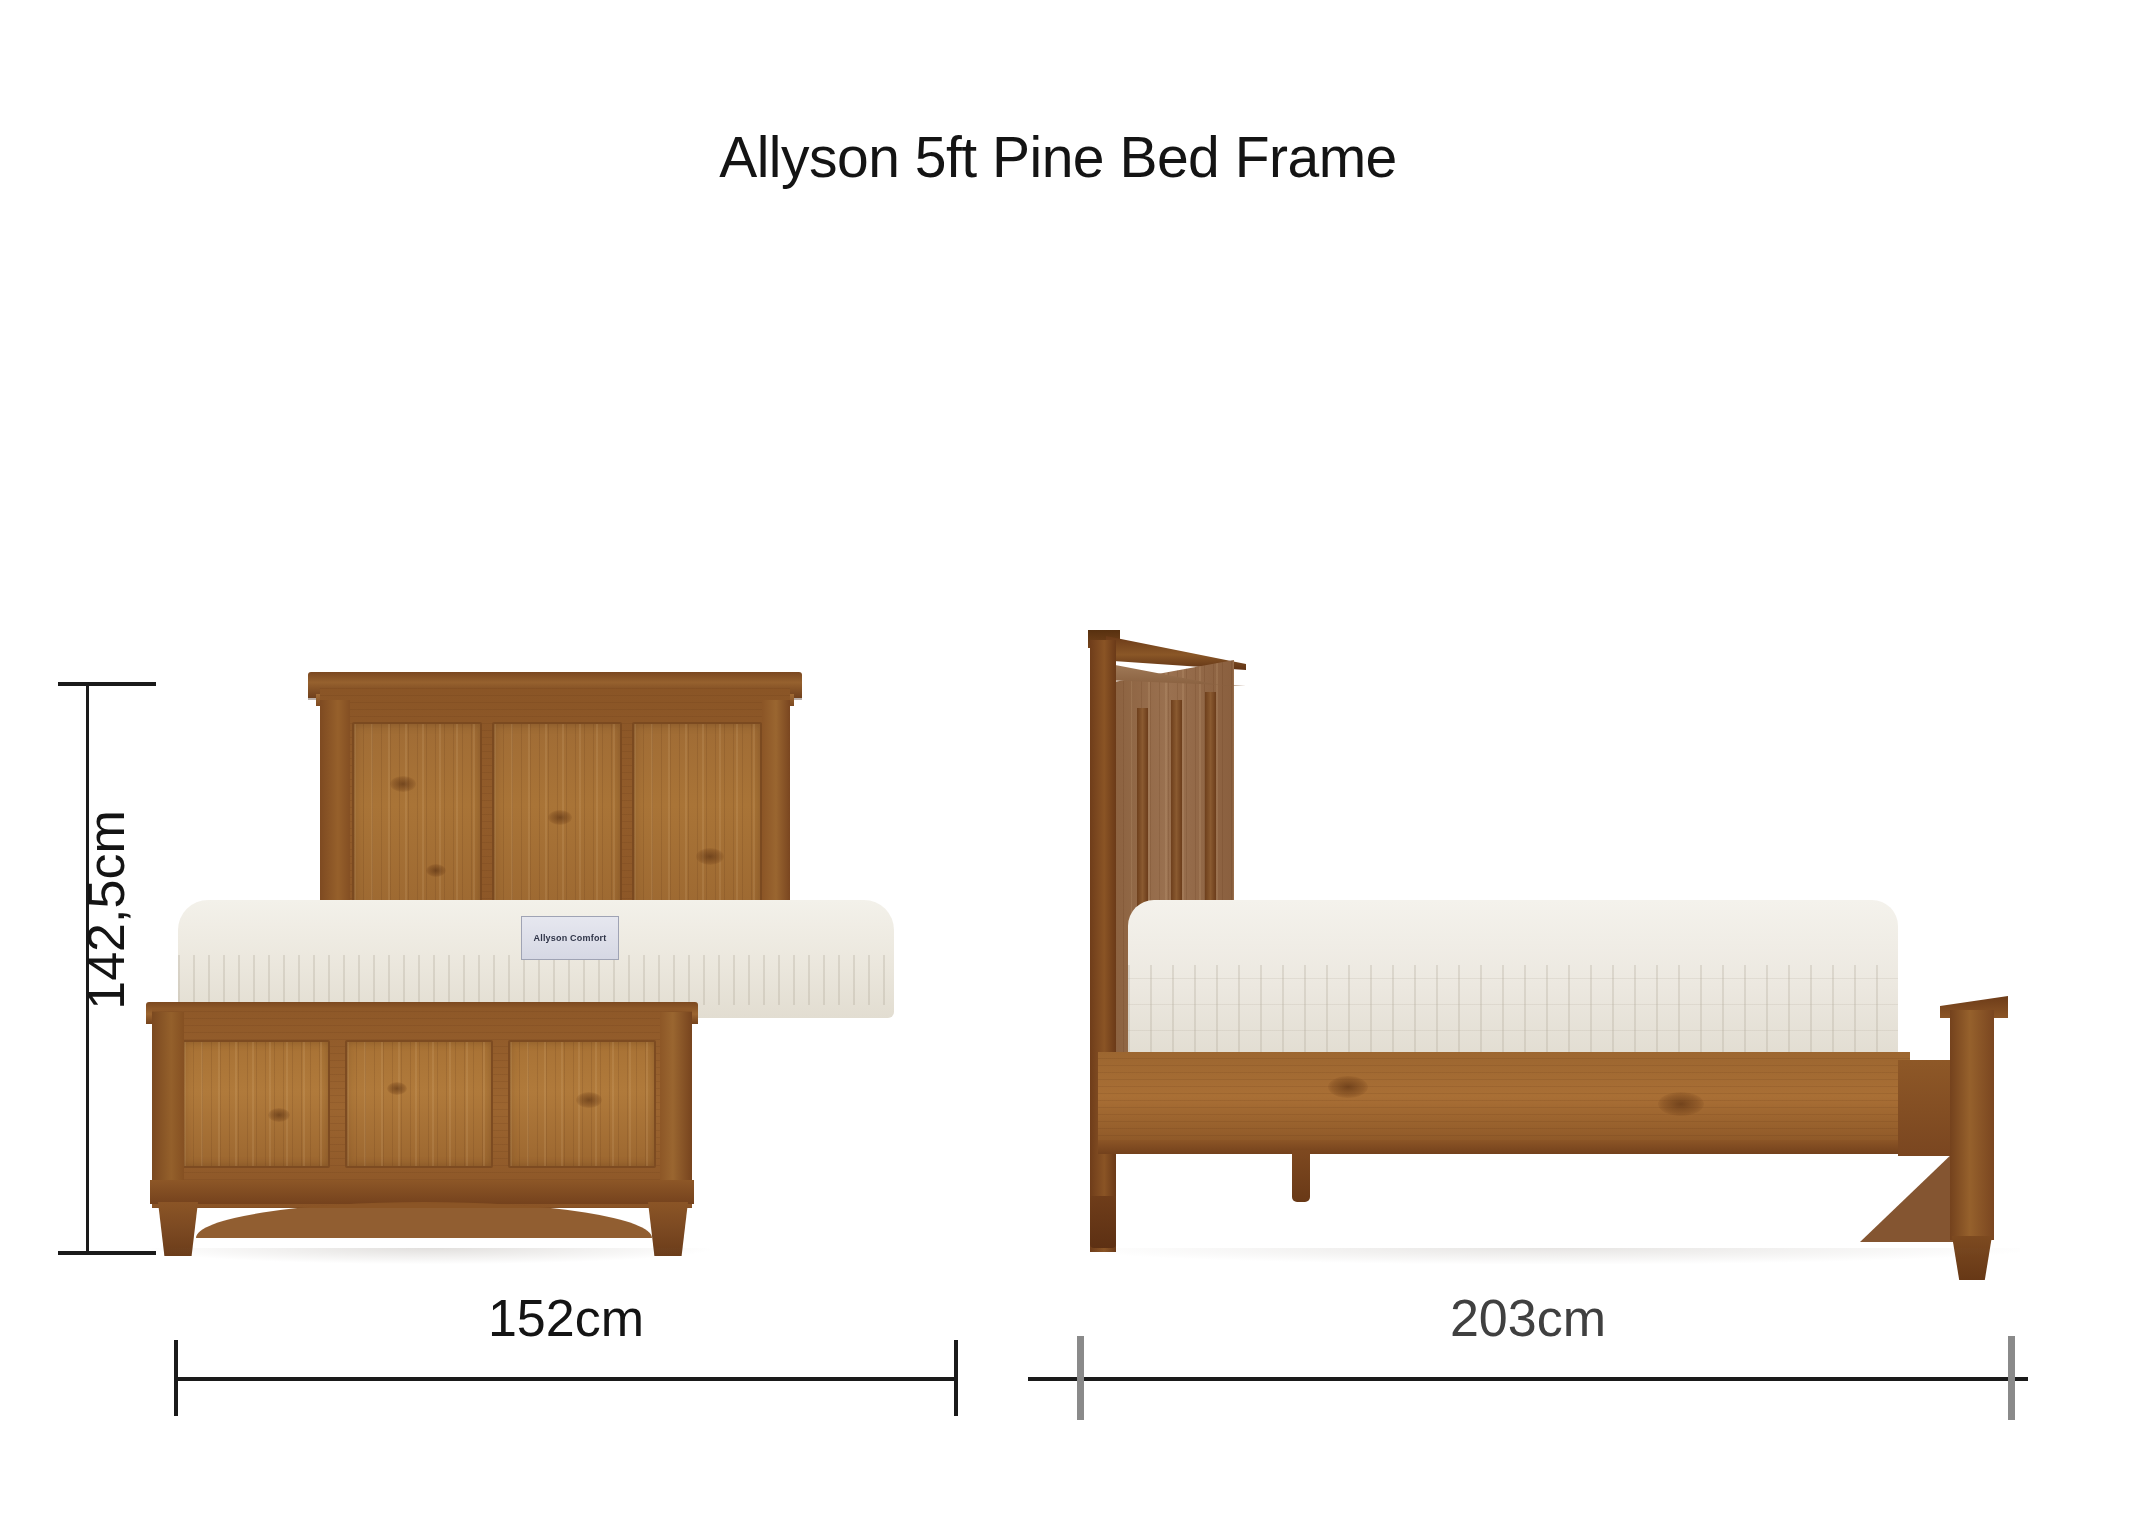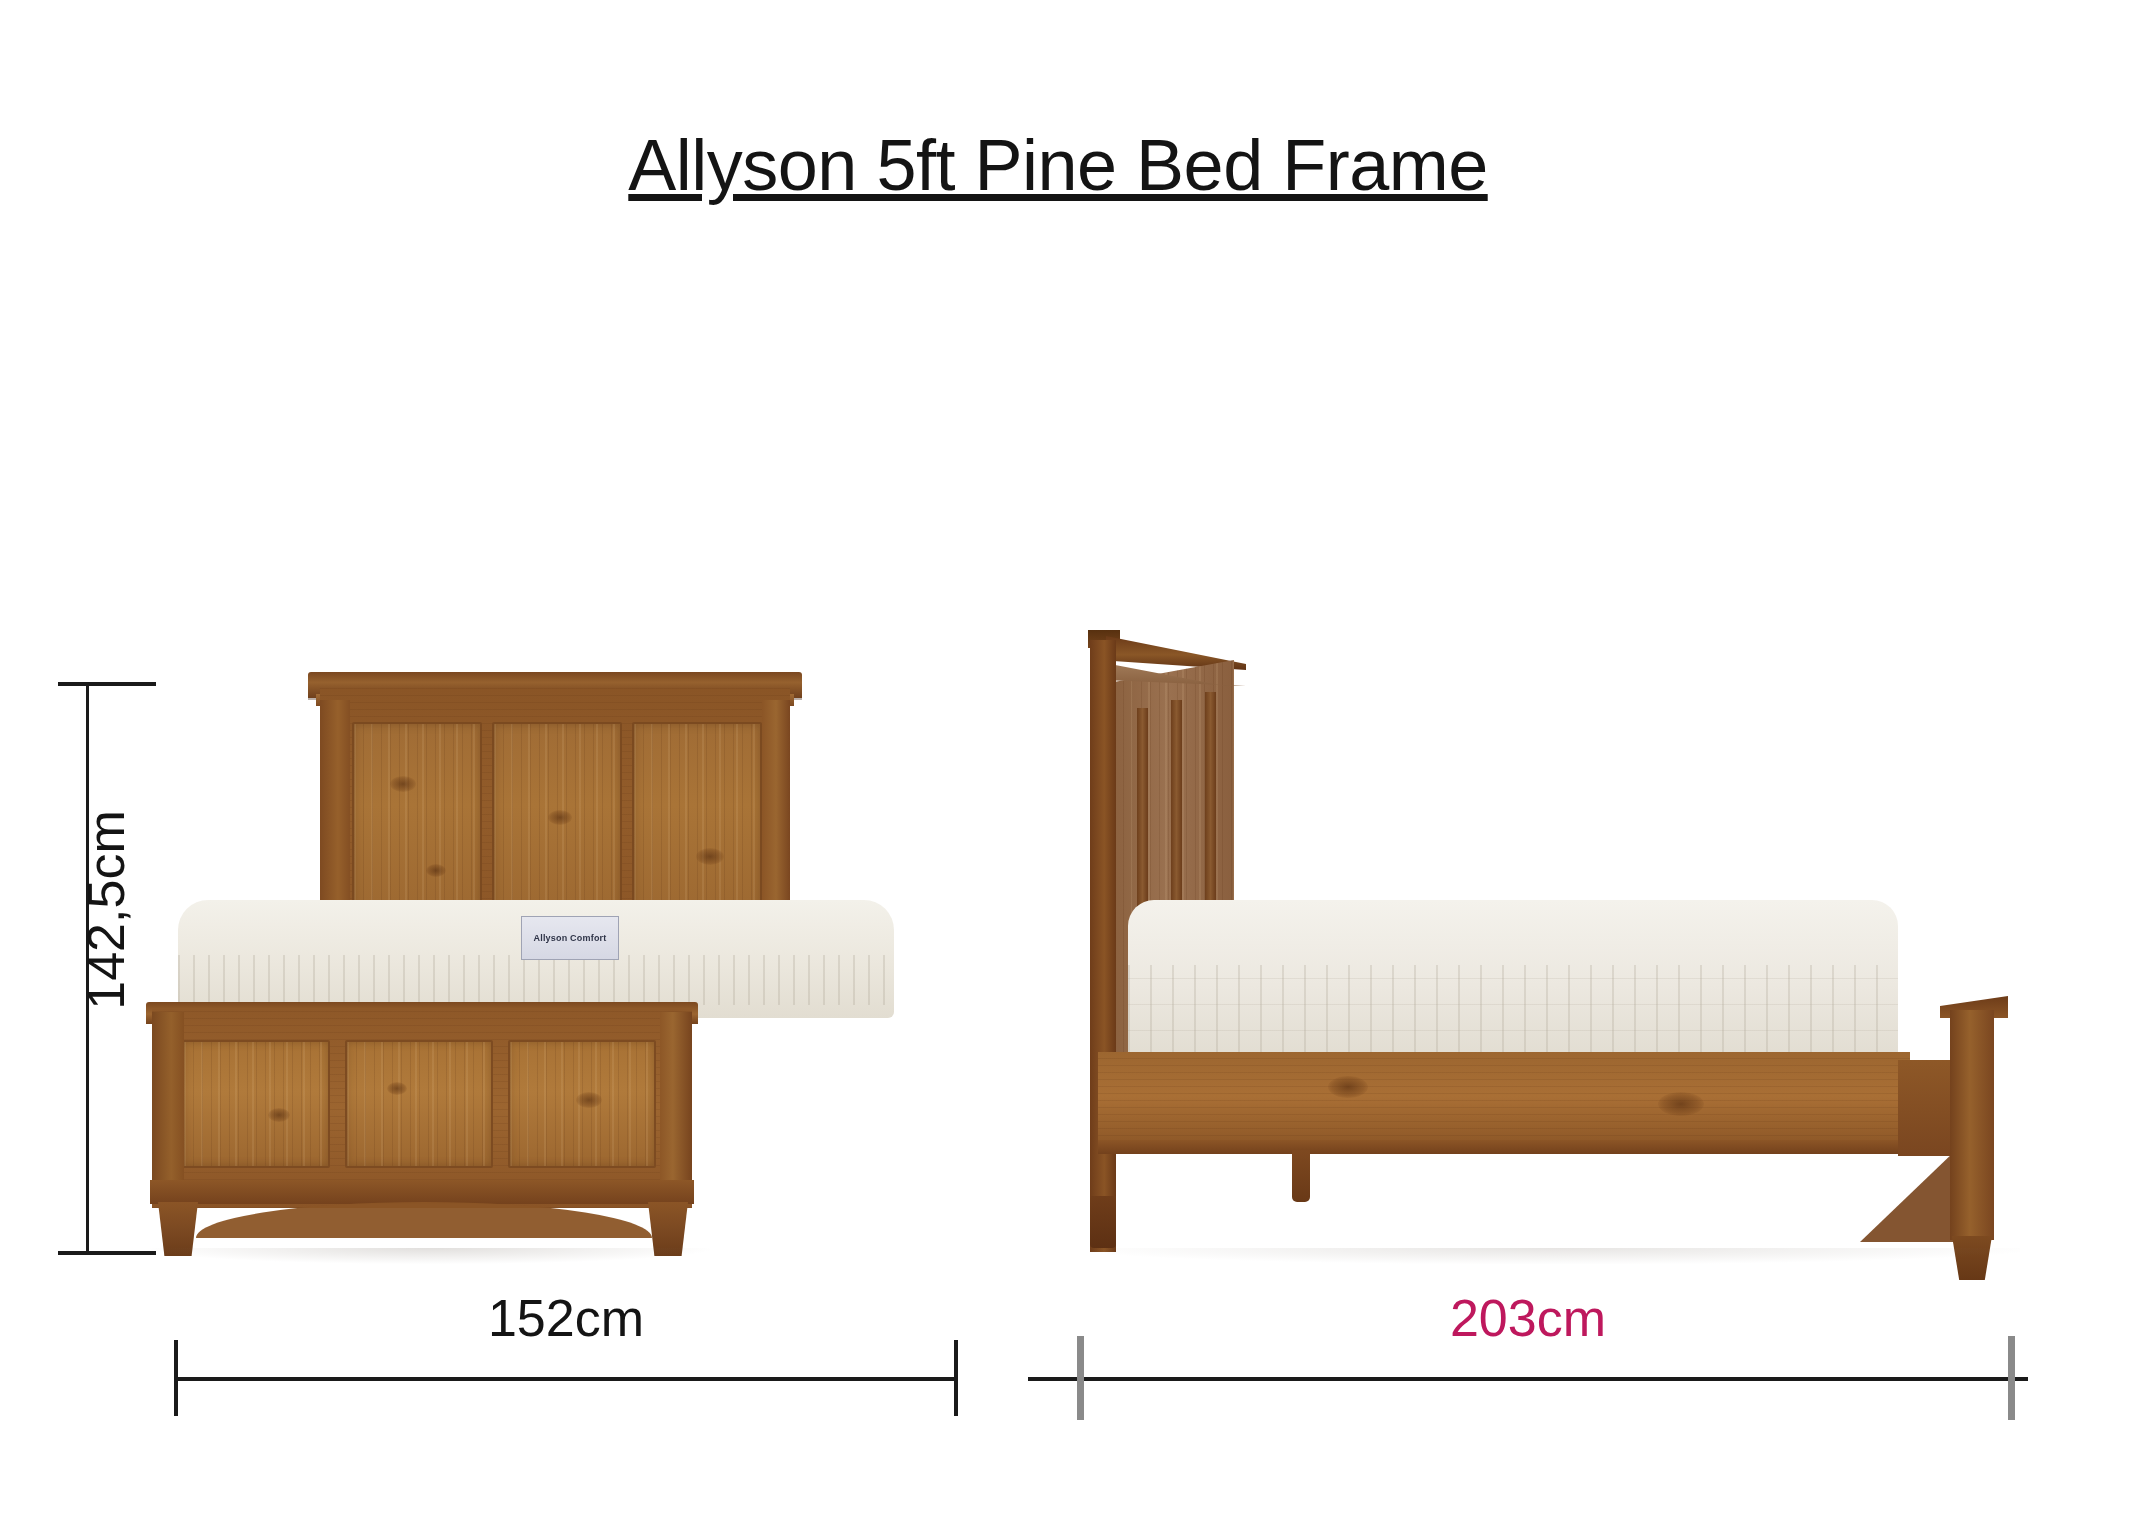--- a/index.html
+++ b/index.html
@@ -14,26 +14,25 @@
     font-family: "Liberation Sans", sans-serif;
     color: #111111;
   }
 
   
   #page-title {
     position: absolute;
     left: 0; top: 124px;
     width: 2116px;
     text-align: center;
-    font-size: 72px;
+    font-size: 57px;
     font-weight: 400;
     letter-spacing: -0.5px;
     color: #141414;
     white-space: nowrap;
-    text-decoration: underline;
   }
 
   
   .dim-line-v {
     position: absolute;
     background: #1a1a1a;
   }
   .dim-line-h {
     position: absolute;
     background: #1a1a1a;
@@ -70,21 +69,21 @@
   }
 
   
   #dim-w2-line { left: 1028px; top: 1377px; width: 1000px; height: 4px; }
   #dim-w2-tick-l { left: 1077px; top: 1336px; width: 7px; height: 84px; }
   #dim-w2-tick-r { left: 2008px; top: 1336px; width: 7px; height: 84px; }
   #dim-w2-label {
     position: absolute;
     left: 1028px; top: 1288px;
     width: 1000px; text-align: center;
-    font-size: 52px; color: #be185d;
+    font-size: 52px; color: #404040;
   }
 
   
   
   .grain {
     position: absolute; inset: 0;
     background-image:
       repeating-linear-gradient(90deg,
         rgba(90,48,18,0.16) 0px,
         rgba(90,48,18,0.16) 1px,

